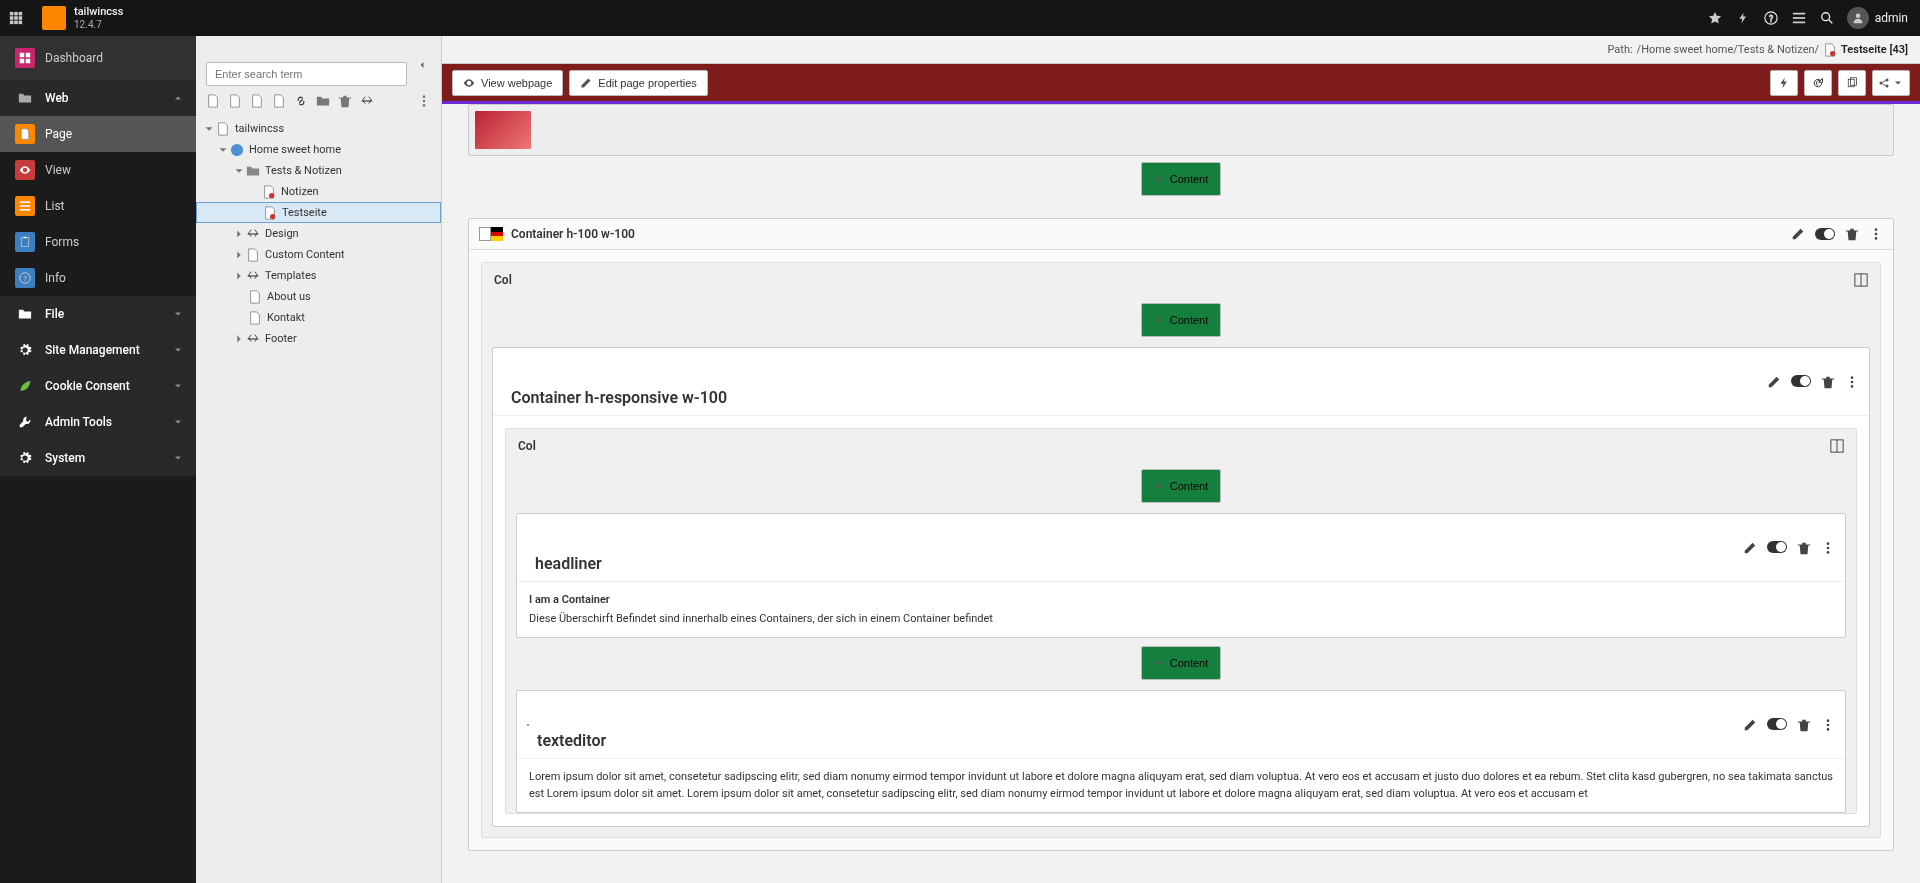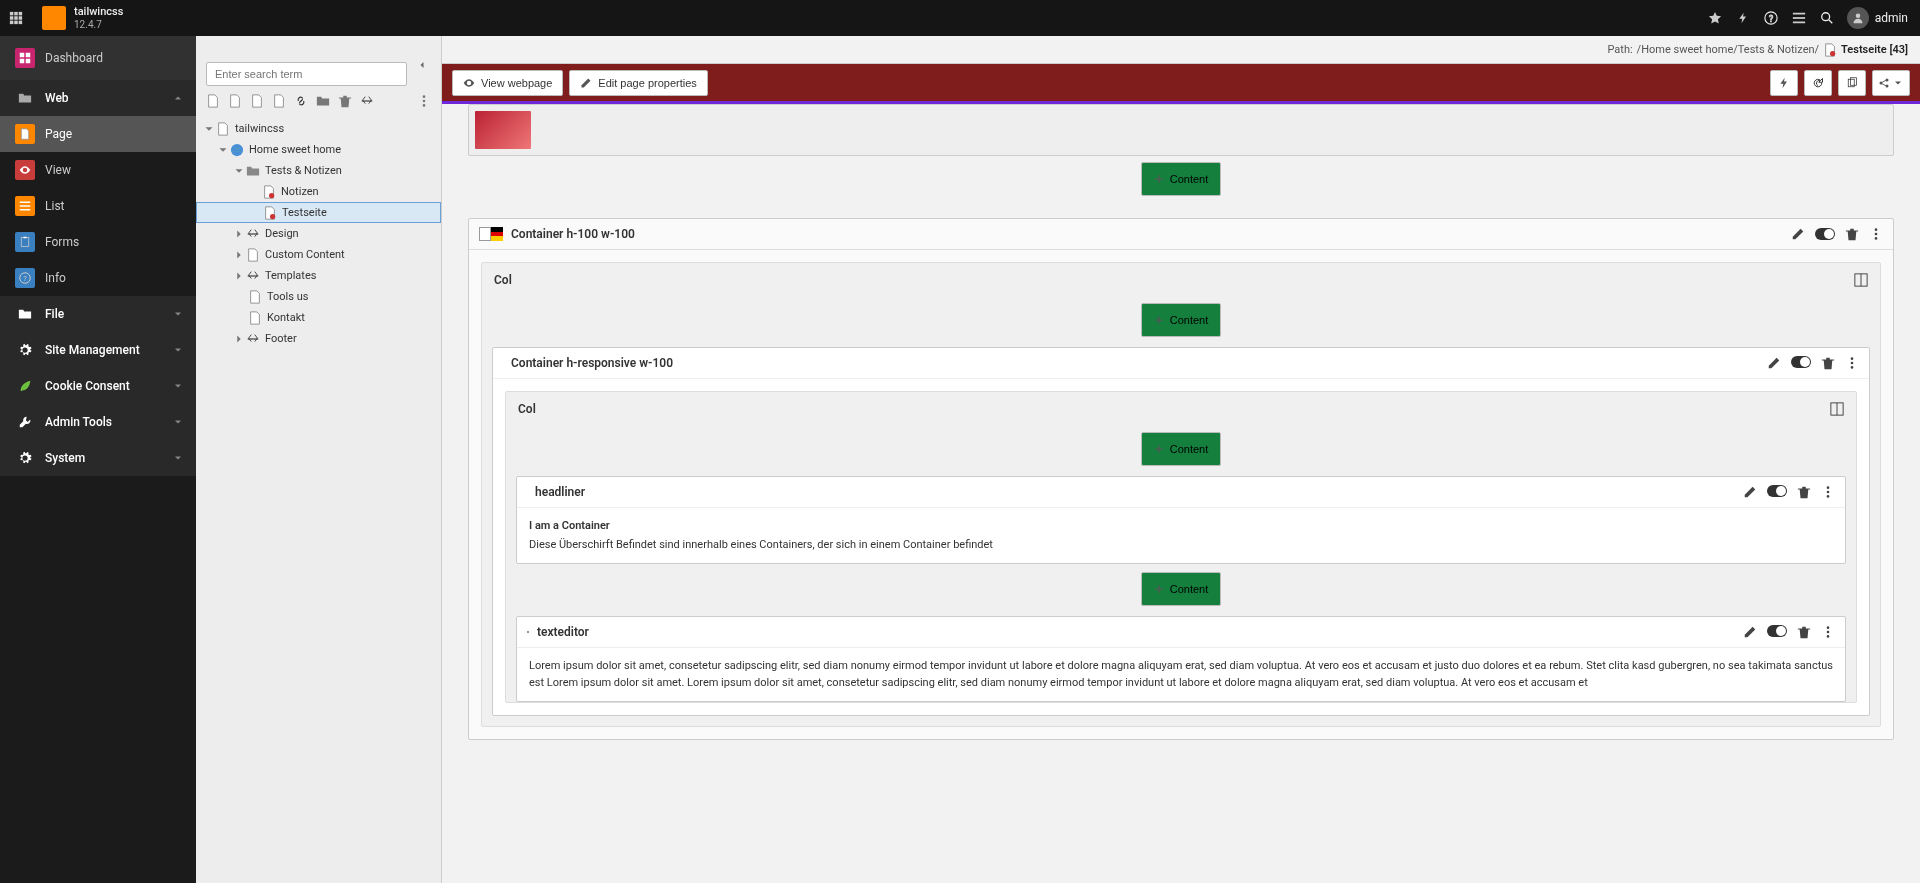--- a/index.html
+++ b/index.html
@@ -86,21 +86,21 @@
 .colbox { background: #f0f0f0; border: 1px solid #ddd; border-radius: 2px; padding: 0; }
 .colbox-head { padding: 10px 12px; font-weight: 600; font-size: 12px; display: flex; }
 .colbox-head .sp { flex: 1; }
 .colbox-head svg { width: 14px; height: 14px; fill: #888; }
 .addrow { display: flex; justify-content: center; padding: 6px 0 10px; }
 .addbtn { height: 16px; border: 1px solid #bbb; background: #15803d; border-radius: 2px; padding: 16px 12px; display: inline-flex; align-items: center; gap: 6px; font-size: 11px; cursor: pointer; }
 .addbtn svg { width: 10px; height: 10px; fill: #555; }
 .ce { background: #fff; border: 1px solid #ccc; border-radius: 2px; margin: 0 10px; }
 .ce + .addrow { padding-top: 8px; }
 .ce-head { display: flex; align-items: center; padding: 8px 10px; gap: 8px; border-bottom: 1px solid #eee; }
-.ce-head .title { font-weight: 600; font-size: 12px; flex: 1; }
+.ce-head .title { font-weight: 600; font-size: 16px; flex: 1; margin-top: 32px; }
 .ce-head .act { display: flex; gap: 10px; }
 .ce-head .act svg { width: 14px; height: 14px; fill: #444; cursor: pointer; }
 .ce-body { padding: 10px 12px; font-size: 11px; line-height: 1.5; text-align: justify; }
 .ce-body .h { font-weight: 600; margin-bottom: 2px; }
 .topimg { background: #eee; border: 1px solid #ccc; border-radius: 2px; padding: 6px; margin-top: 0; }
 
 
 .svg-heading .ci1 { background: #3a7fbf !important; }
 .svg-text .ci1 { background: #fff; }
 .toggle { width: 20px; height: 12px; border-radius: 6px; background: #333; position: relative; cursor: pointer; }
@@ -533,21 +533,21 @@
             </svg>
           </span>
           <span>Templates</span>
         </div>
       <div class="node nl3">
           <span class="nic">
             <svg>
               <use href="#i-doc"></use>
             </svg>
           </span>
-          <span>Tools us</span>
+          <span>About us</span>
         </div>
       <div class="node nl3">
           <span class="nic">
             <svg>
               <use href="#i-doc"></use>
             </svg>
           </span>
           <span>Kontakt</span>
         </div>
       <div class="node nl2">

